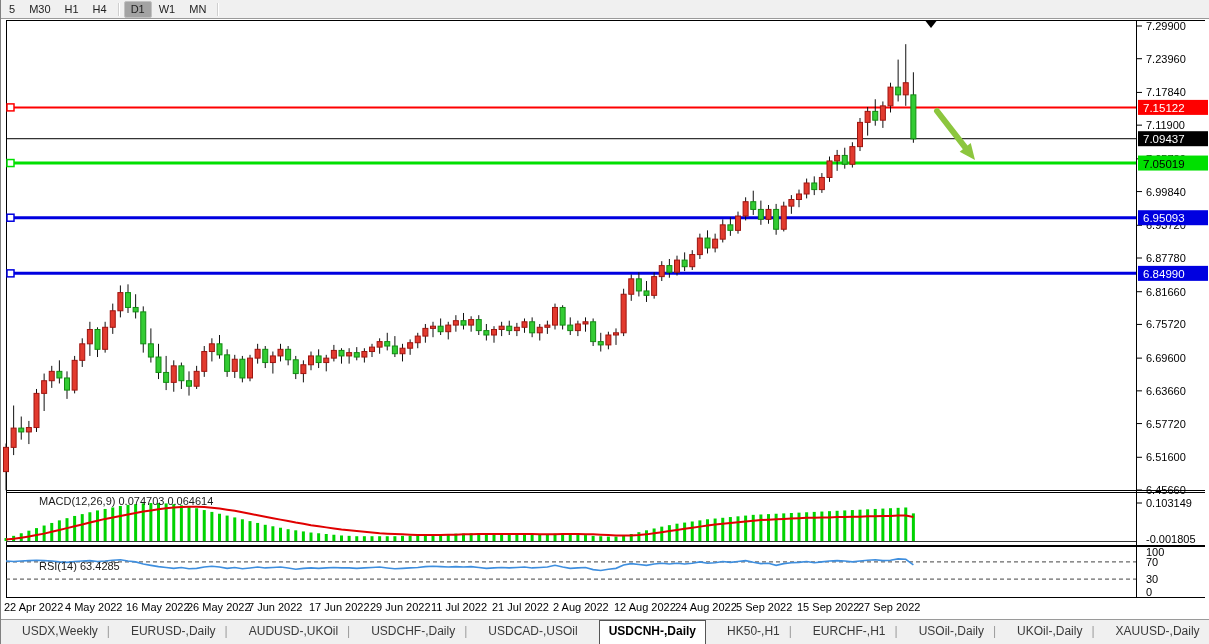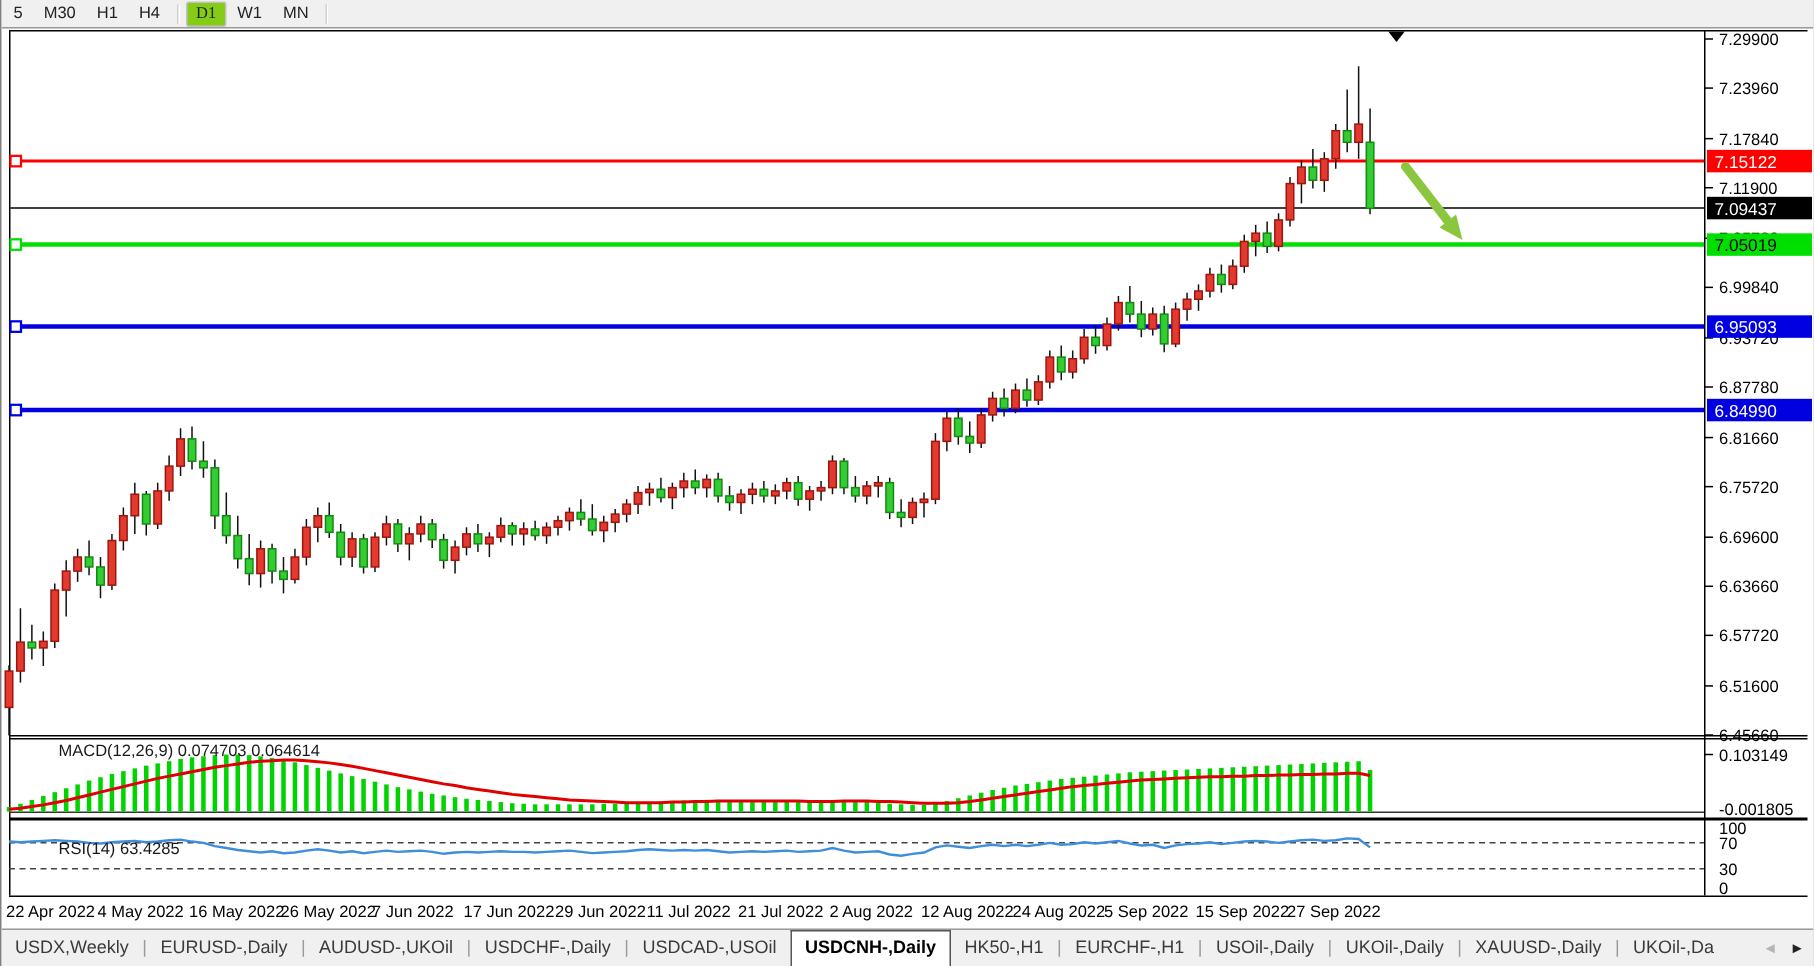--- a/index.html
+++ b/index.html
@@ -4,33 +4,33 @@
 <style>
   html,body{margin:0;padding:0;background:#d4d0c8;}
   #app{position:relative;width:1209px;height:644px;background:#f0f0f0;overflow:hidden;
        font-family:"Liberation Sans",sans-serif;border-left:1px solid #808080;box-sizing:border-box;}
   #chart-svg{position:absolute;left:0;top:0;}
   
   .toolbar{position:absolute;left:0;top:0;width:100%;height:18px;background:#f0f0f0;
            border-bottom:1px solid #9a9a9a;display:flex;align-items:center;z-index:3;}
   .tf-btn{font-size:11px;color:#222;padding:0 6px;height:15px;line-height:15px;border:1px solid transparent;
           border-radius:2px;cursor:default;}
-  .tf-btn.active{background:#84cc16;border-color:#c2c2c2;font-family:Liberation Serif, serif;}
+  .tf-btn.active{background:#a3a3a3;border-color:#c2c2c2;}
   .tf-sep{width:1px;height:13px;background:#cfcfcf;border-right:1px solid #ffffff;margin:0 4px;}
   
   .chart-title{position:absolute;left:10px;top:22px;font-size:12px;color:#000;z-index:2;
                pointer-events:none;white-space:nowrap;}
   .chart-title .tri{font-size:9px;margin-right:4px;}
   .ind-label{position:absolute;left:8px;font-size:11px;color:#1a1a1a;z-index:2;pointer-events:none;white-space:nowrap;margin-left:30px;}
   #macd-label{top:495px;}
   #rsi-label{top:560px;}
   
   .tabbar{position:absolute;left:0;bottom:0;width:100%;height:24px;background:#f0f0f0;
           border-top:1px solid #9a9a9a;display:flex;align-items:stretch;z-index:3;font-size:12px;}
-  .tab{padding:0 9px;line-height:22px;color:#3a3a3a;cursor:default;white-space:nowrap;}
+  .tab{padding:0 9px;line-height:22px;color:#3a3a3a;cursor:default;white-space:nowrap;margin-left:12px;}
   .tab.active{background:#ffffff;color:#000;font-weight:bold;border:1px solid #555;border-bottom:none;line-height:21px;}
   .tab-sep{color:#9a9a9a;line-height:22px;}
   .tab-arrows{margin-left:auto;display:flex;align-items:center;gap:8px;padding:0 6px;font-size:10px;}
   .arr-left{color:#b5b5b5;}
   .arr-right{color:#222;}
 </style>
 </head>
 <body>
 
 <div id="app">

